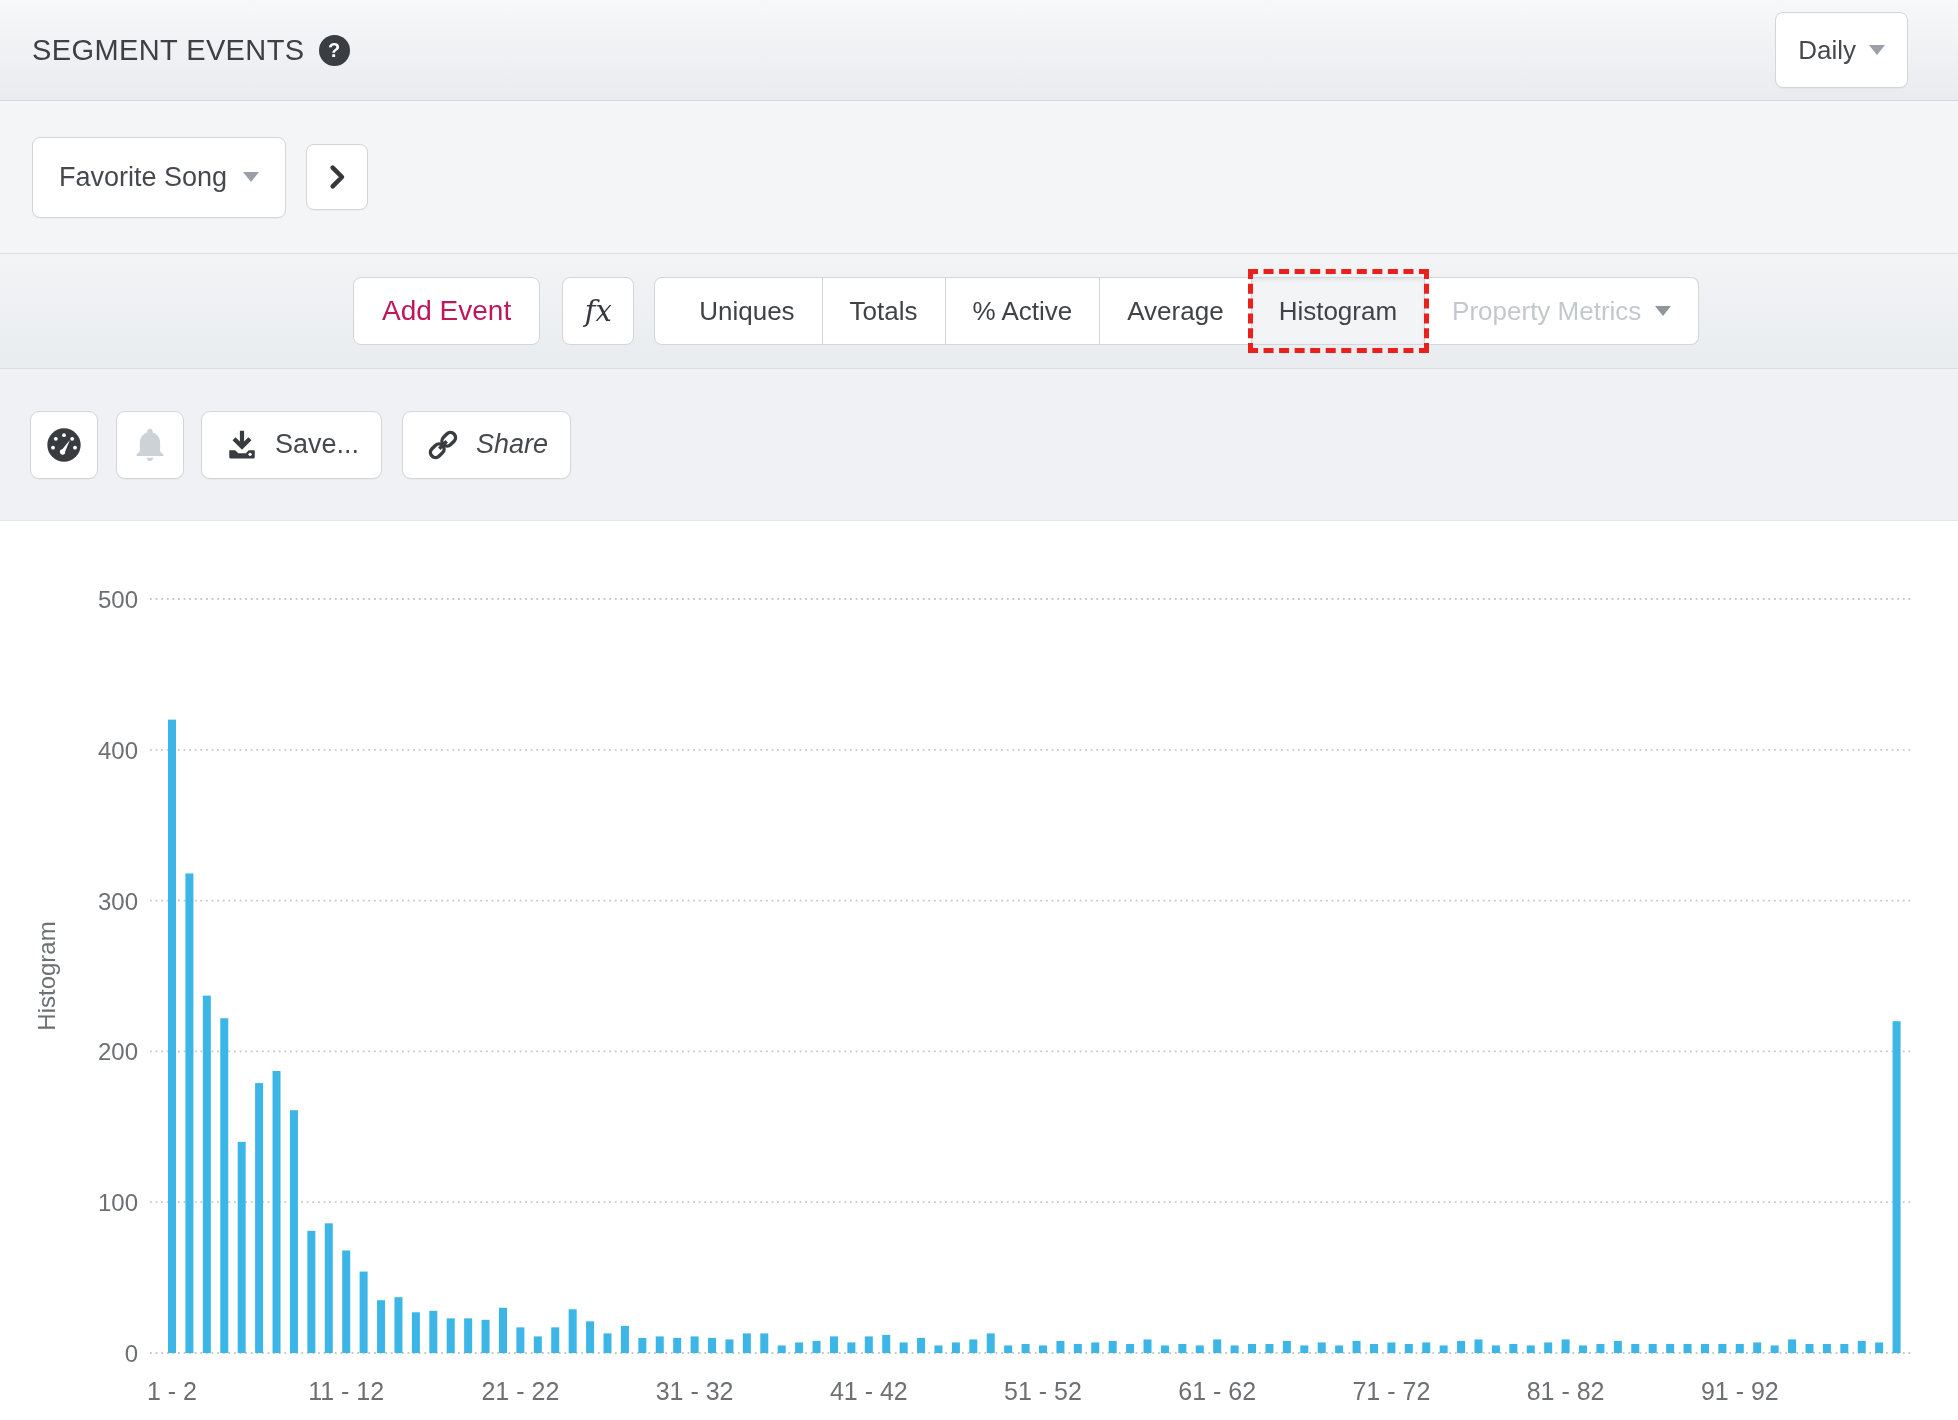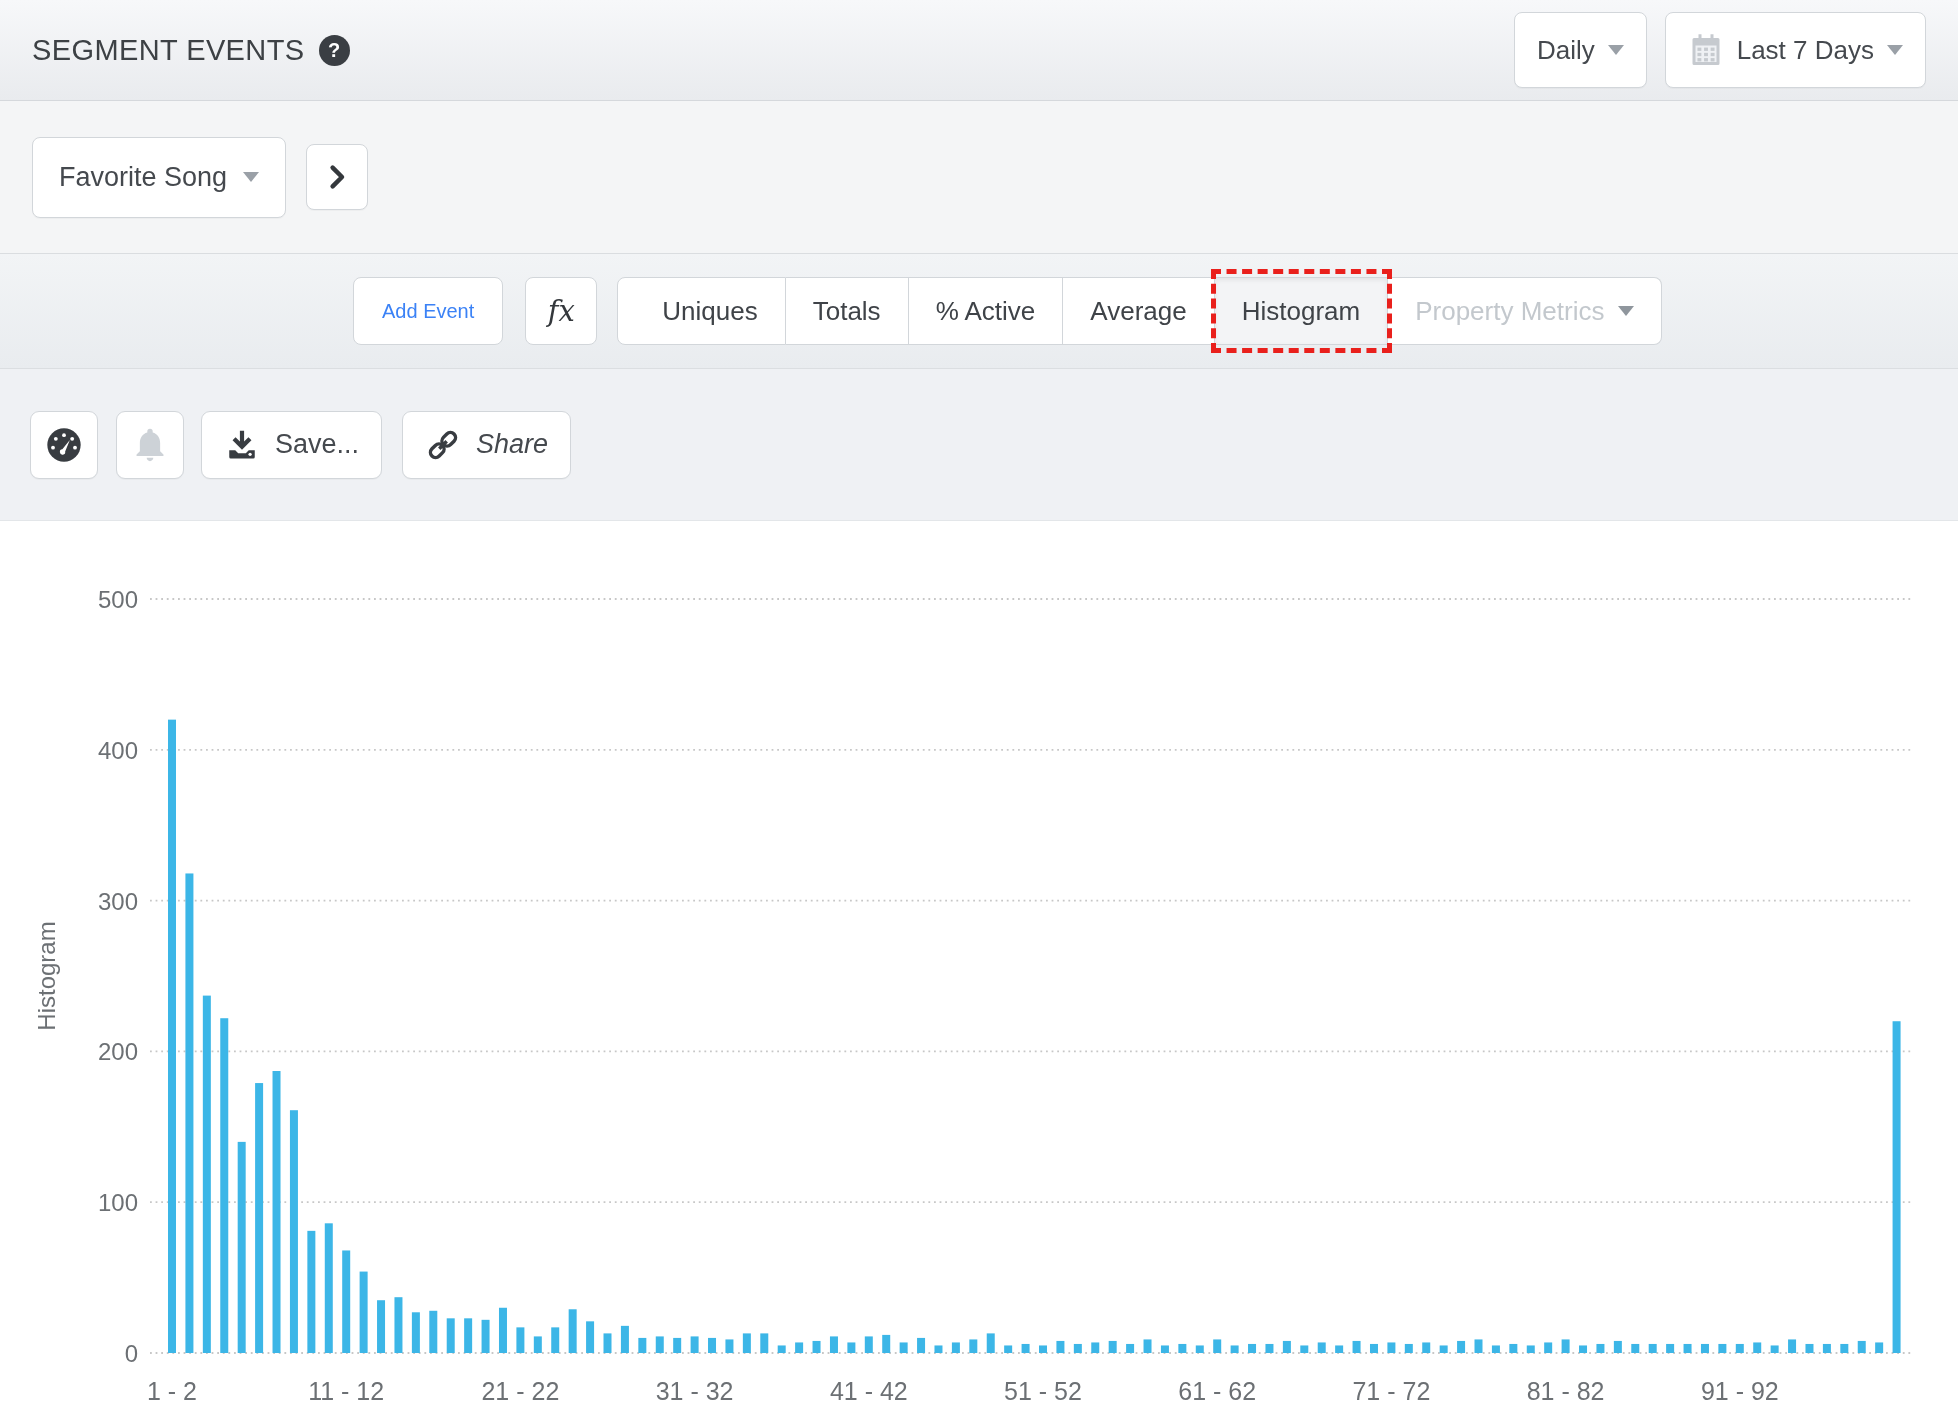--- a/index.html
+++ b/index.html
@@ -25,21 +25,21 @@
   
   .row-event { height:153px; background:#f4f5f6; border-bottom:1px solid #dadde0;
     display:flex; align-items:center; padding:0 32px; }
   .btn-lg { height:81px; font-size:27px; padding:0 26px; gap:16px;justify-content:space-between; }
   .expand-btn { width:62px; height:66px; justify-content:center; padding:0; margin-left:20px; }
 
   
   .row-tabs { height:115px; background:linear-gradient(#f2f4f6,#e9ecef);
     border-bottom:1px solid #dbdee1; display:flex; align-items:center; padding-left:353px; }
   .tab-btn { background:#fff; border:1px solid #d2d6da; border-radius:8px; height:68px;
-    font-size:20px; color:#3b82f6; padding:0 28px; }
+    font-size:28px; color:#be185d; padding:0 28px; }
   .fx-btn { margin-left:22px; width:72px; padding:0;
     font-family:"DejaVu Serif",serif; font-style:italic; font-size:29px; color:#34383c; }
   .btn-group { display:flex; margin-left:20px; }
   .btn-group button { background:#fff; border:1px solid #d2d6da; border-left-width:0;
     height:68px; font-size:26px; color:#3f4348; padding:0 27px; border-radius:0;
     display:inline-flex; align-items:center; gap:14px; }
   .btn-group > :first-child { border-left-width:1px; border-radius:8px 0 0 8px;padding-left:44px; }
   .btn-group > :last-child { border-radius:0 8px 8px 0; }
   .hist-wrap { position:relative; display:flex; }
   .hist-wrap button { border-left-width:0; background:#f3f4f6;
@@ -66,39 +66,20 @@
 
 <div class="row-header">
   <span class="page-title">SEGMENT EVENTS</span>
   <span class="help-badge">?</span>
   <span class="spacer"></span>
   <button class="btn">
     <span>Daily</span>
     <span class="caret"></span>
   </button>
   <span class="hdr-gap"></span>
-  <button class="btn">
-    <svg class="tool-icon" width="36" height="36" viewBox="0 0 24 24">
-      <path fill="#c6cacf" d="M7 1.5h2v2.5h6V1.5h2v2.5h3a1 1 0 0 1 1 1v16a1 1 0 0 1-1 1H4a1 1 0 0 1-1-1V5a1 1 0 0 1 1-1h3V1.5z"></path>
-      <path fill="#eff1f4" d="M5 9h14v11H5z"></path>
-      <g fill="#c6cacf">
-        <rect x="6.3" y="10.4" width="2.6" height="2.2"></rect>
-          <rect x="10.7" y="10.4" width="2.6" height="2.2"></rect>
-          <rect x="15.1" y="10.4" width="2.6" height="2.2"></rect>
-        <rect x="6.3" y="13.9" width="2.6" height="2.2"></rect>
-          <rect x="10.7" y="13.9" width="2.6" height="2.2"></rect>
-          <rect x="15.1" y="13.9" width="2.6" height="2.2"></rect>
-        <rect x="6.3" y="17.4" width="2.6" height="2.2"></rect>
-          <rect x="10.7" y="17.4" width="2.6" height="2.2"></rect>
-          <rect x="15.1" y="17.4" width="2.6" height="2.2"></rect>
-      </g>
-    </svg>
-    <span>Last 7 Days</span>
-    <span class="caret"></span>
-  </button>
 </div>
 
 <div class="row-event">
   <button class="btn btn-lg">
     <span>Favorite Song</span>
     <span class="caret"></span>
   </button>
   <button class="btn expand-btn">
     <svg width="30" height="30" viewBox="0 0 24 24">
       <path d="M8.5 4.5 16 12l-7.5 7.5" fill="none" stroke="#34383c" stroke-width="3.6" stroke-linecap="round" stroke-linejoin="round"></path>

